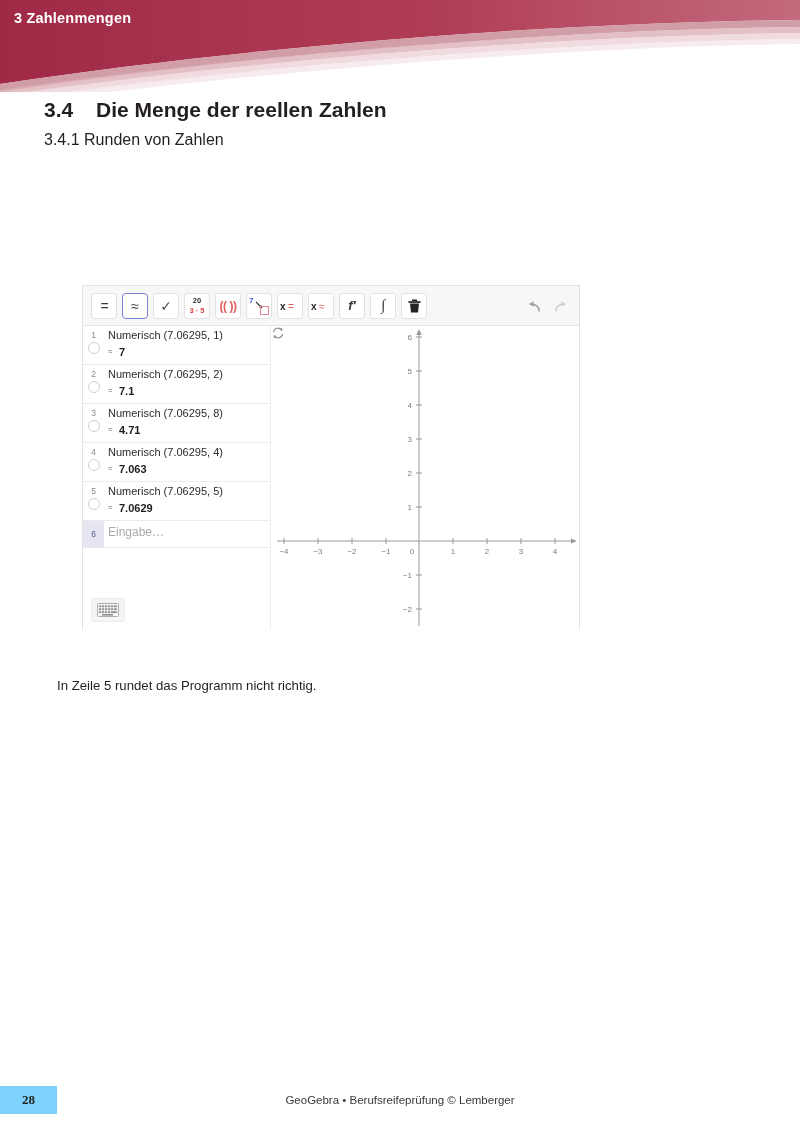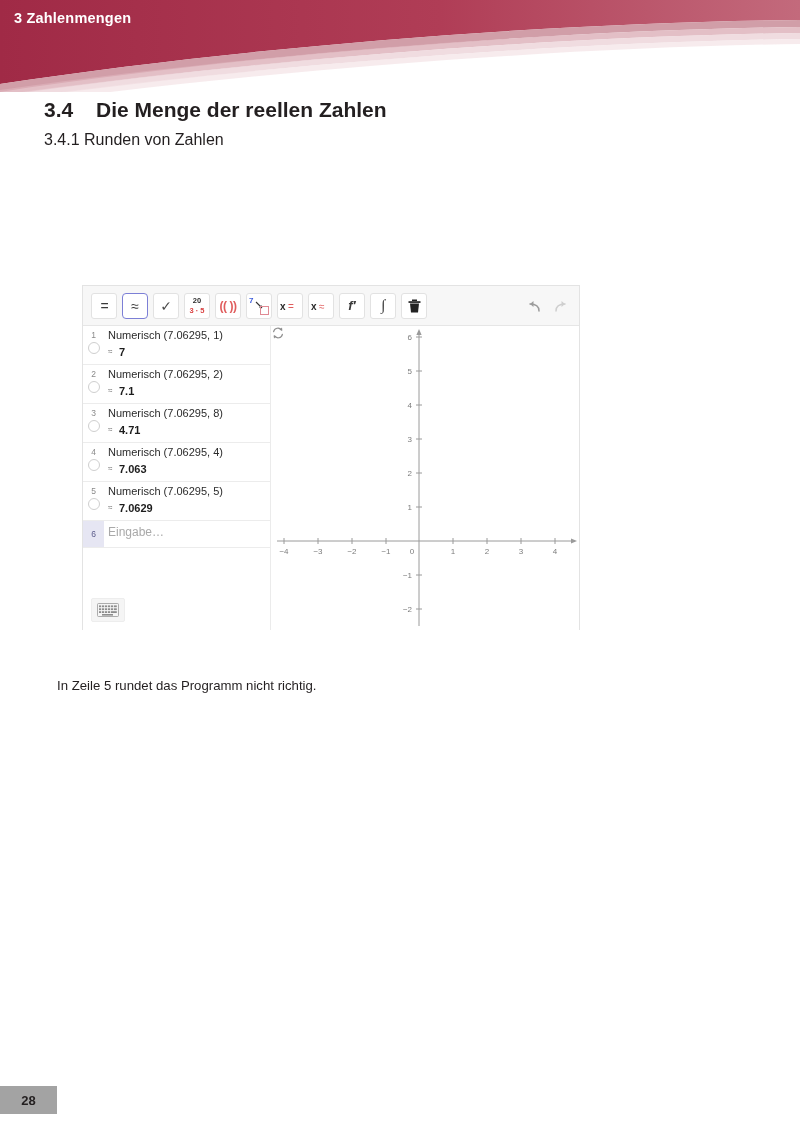--- a/index.html
+++ b/index.html
@@ -96,22 +96,22 @@
     border:1px solid #ededed;border-radius:2px;display:flex;align-items:center;justify-content:center;
   }
 
   .graphics{flex:1;position:relative;background:#ffffff;}
   .graphics svg{position:absolute;left:0;top:0;}
   .refresh-ico{position:absolute;right:8px;top:7px;width:14px;height:14px;}
 
   
   .footer{position:absolute;left:0;bottom:0;width:800px;height:51px;}
   .pagenum-box{
-    position:absolute;left:0;top:6px;width:57px;height:28px;background:#a3a3a3;
-    display:flex;align-items:center;justify-content:center;
+    position:absolute;left:0;top:6px;width:57px;height:28px;background:#7dd3fc;
+    display:flex;align-items:center;justify-content:center;font-family:Liberation Serif, serif;
   }
   .pagenum{font-size:13px;font-weight:bold;color:#231f20;}
   .footer-text{
     position:absolute;left:0;top:6px;width:800px;height:28px;
     display:flex;align-items:center;justify-content:center;
     font-size:11.5px;color:#3a3a3a;
   }
 </style>
 </head>
 <body>
@@ -400,16 +400,17 @@
       </svg>
     </div>
   </div>
 </div>
 
 <div style="position:absolute;left:57px;top:648px;width:686px;margin-top:28px;">
   <p class="closing">In Zeile 5 rundet das Programm nicht richtig.</p>
 </div>
 
 <div class="footer">
+  <div class="footer-text">GeoGebra • Berufsreifeprüfung © Lemberger</div>
   <div class="pagenum-box">
     <span class="pagenum">28</span>
   </div>
 </div>
 
 </body></html>

